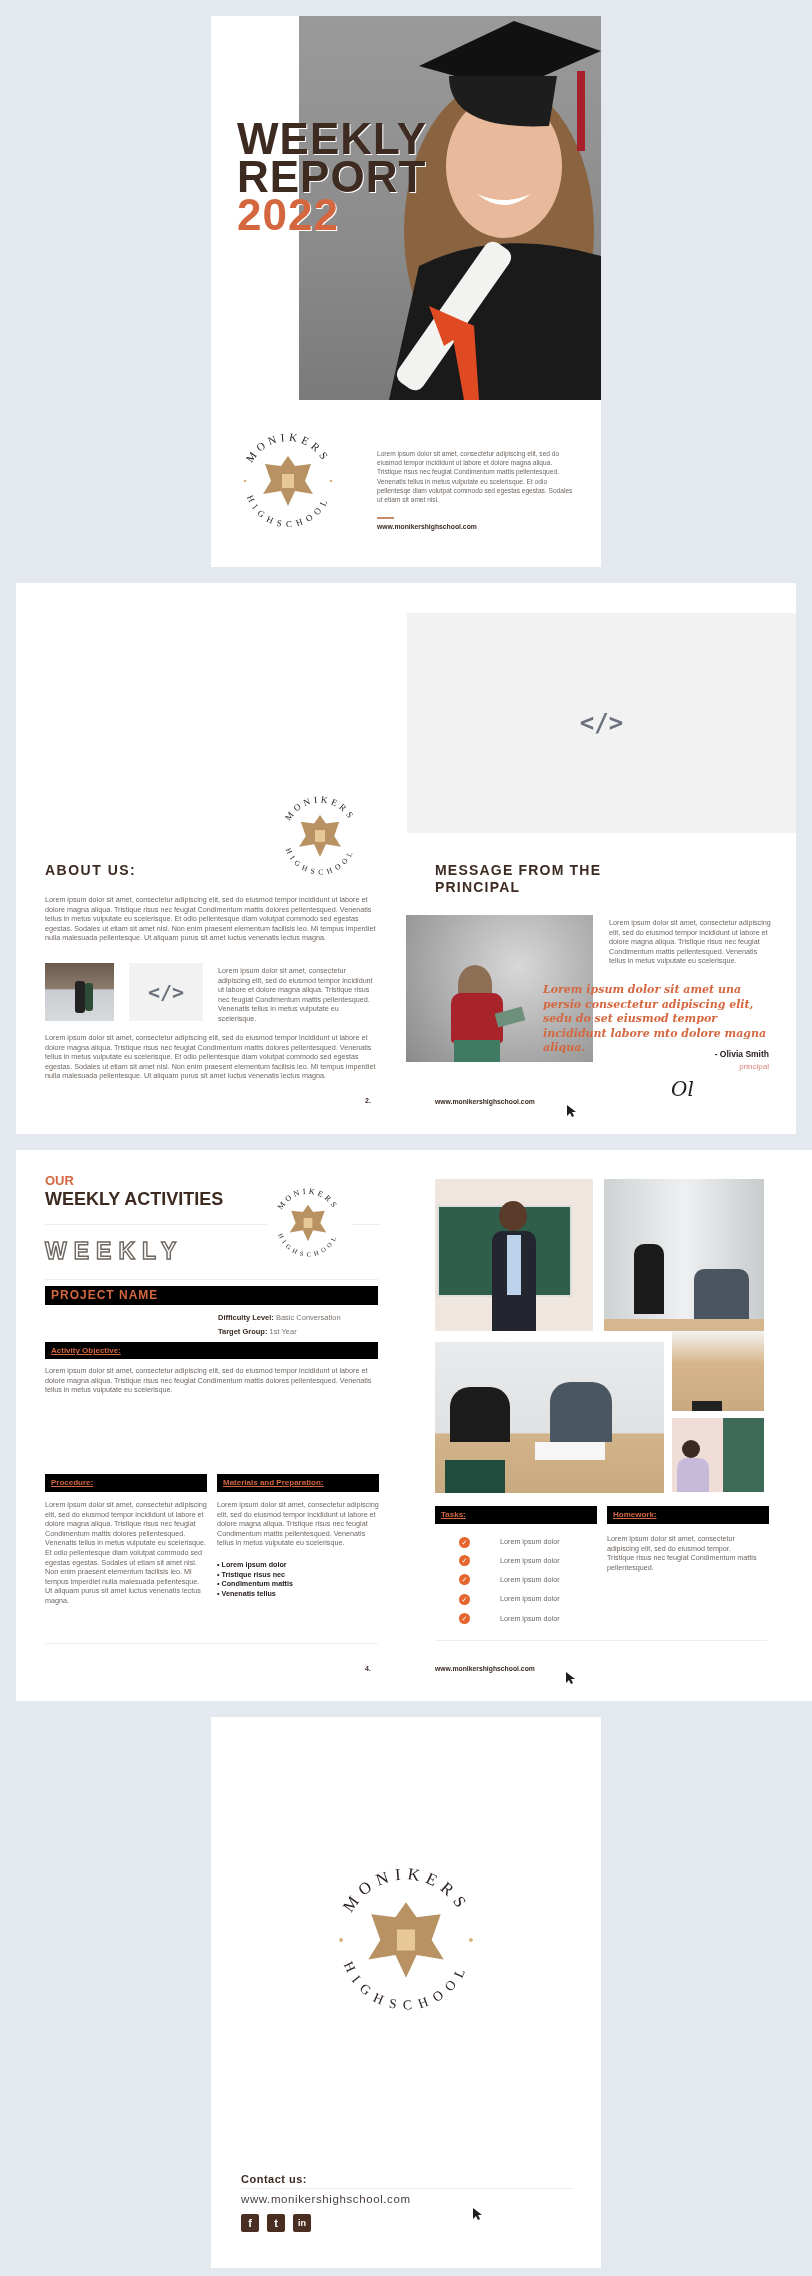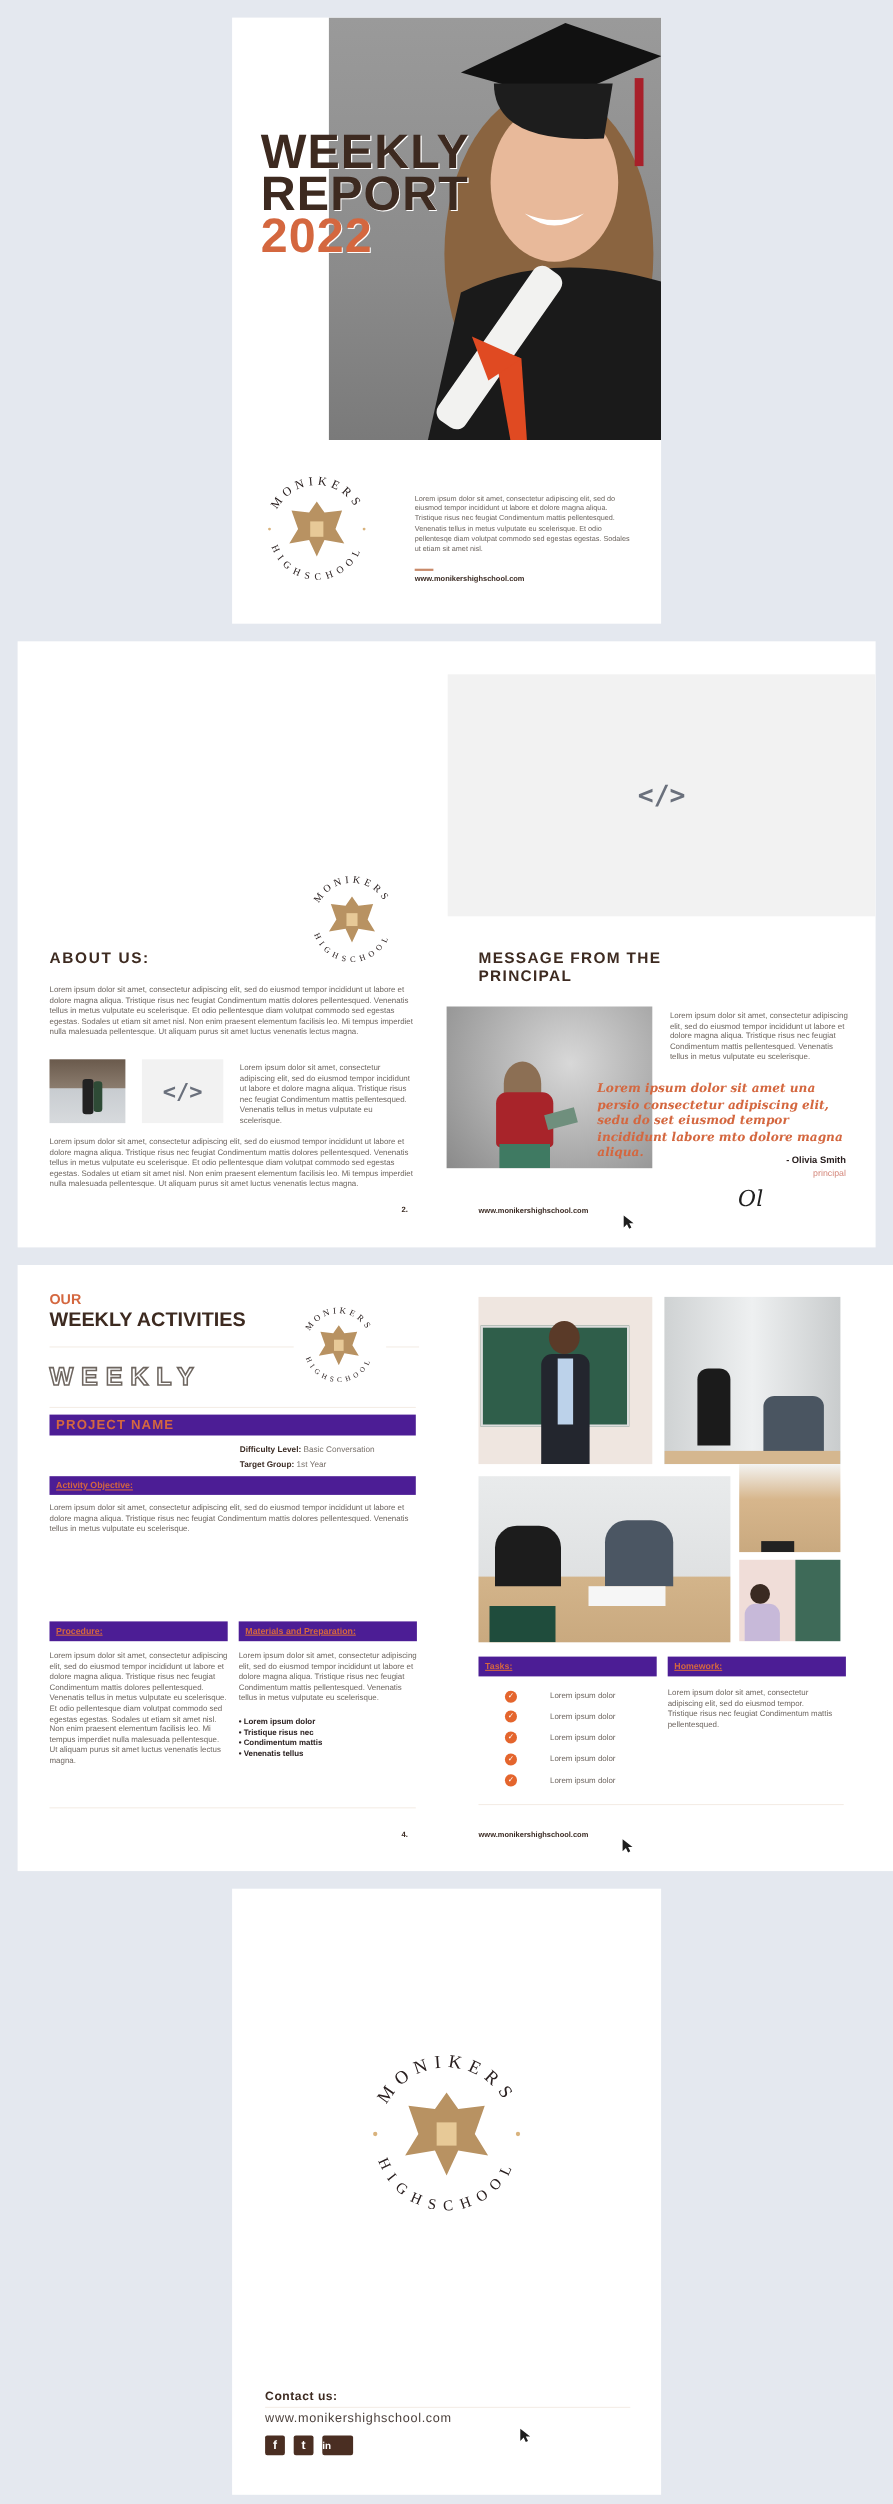--- a/index.html
+++ b/index.html
@@ -6,21 +6,21 @@
   html, body { width: 812px; height: 2276px; background: #e4e8ef; overflow: hidden; }
   body { position: relative; font-family: "Liberation Sans", sans-serif; color: #3a2a22; }
   .page { position: absolute; background: #ffffff; overflow: hidden; }
   .abs { position: absolute; }
   .lorem { font-size: 7.2px; line-height: 9.6px; color: #6e6660; }
   .h-brown { color: #3d2a20; font-weight: 700; }
   .orange { color: #d4673f; }
   .url { font-size: 7.5px; font-weight: 700; color: #3a2a22; }
   .placeholder { background: #f2f2f2; display: flex; align-items: center; justify-content: center; }
   .code-glyph { font-family: "DejaVu Sans Mono", monospace; font-weight: 700; color: #6a707c; }
-  .band { background: #4c1d95; }
+  .band { background: #000000; }
   .band-label { font-size: 9.5px; font-weight: 700; color: #d4673f; padding-left: 6px; line-height: 17px; text-decoration: underline; }
   .divider { background: #f4ede6; height: 1px; }
   
   .photo { overflow: hidden; }
 </style>
 </head>
 <body>
 
 <div class="page" style="left:211px; top:16px; width:390px; height:551px;">
 
@@ -254,18 +254,18 @@
       <circle cx="12" cy="55" r="1.3" fill="#d9b37d"></circle>
         <circle cx="98" cy="55" r="1.3" fill="#d9b37d"></circle>
     </svg>
   </div>
   <div class="abs h-brown" style="left:30px; top:456px; font-size:11px; letter-spacing:0.5px;">Contact us:</div>
   <div class="abs divider" style="left:30px; top:471px; width:332px;"></div>
   <div class="abs" style="left:30px; top:476px; font-size:11.5px; letter-spacing:0.6px; color:#4a3f3a;">www.monikershighschool.com</div>
   <div class="abs" style="left:30px; top:497px; display:flex; gap:8px;">
     <span style="width:18px; height:18px; background:#4a2e22; color:#fff; font-size:11px; font-weight:700; text-align:center; line-height:18px; border-radius:2px;">f</span>
     <span style="width:18px; height:18px; background:#4a2e22; color:#fff; font-size:11px; font-weight:700; text-align:center; line-height:18px; border-radius:2px;">t</span>
-    <span style="width:28px; height:18px; background:#4a2e22; color:#fff; font-size:9px; font-weight:700; line-height:18px; border-radius:2px;">in</span>
+    <span style="width:18px; height:18px; background:#4a2e22; color:#fff; font-size:9px; font-weight:700; text-align:center; line-height:18px; border-radius:2px;">in</span>
   </div>
   <svg class="abs" style="left:261px; top:490px;" width="12" height="14" viewBox="0 0 12 14">
     <path d="M1 1 L1 12 L4 9 L6 13 L8 12 L6 8 L10 8 Z" fill="#1e1e1e"></path>
   </svg>
 </div>
 
 </body></html>

